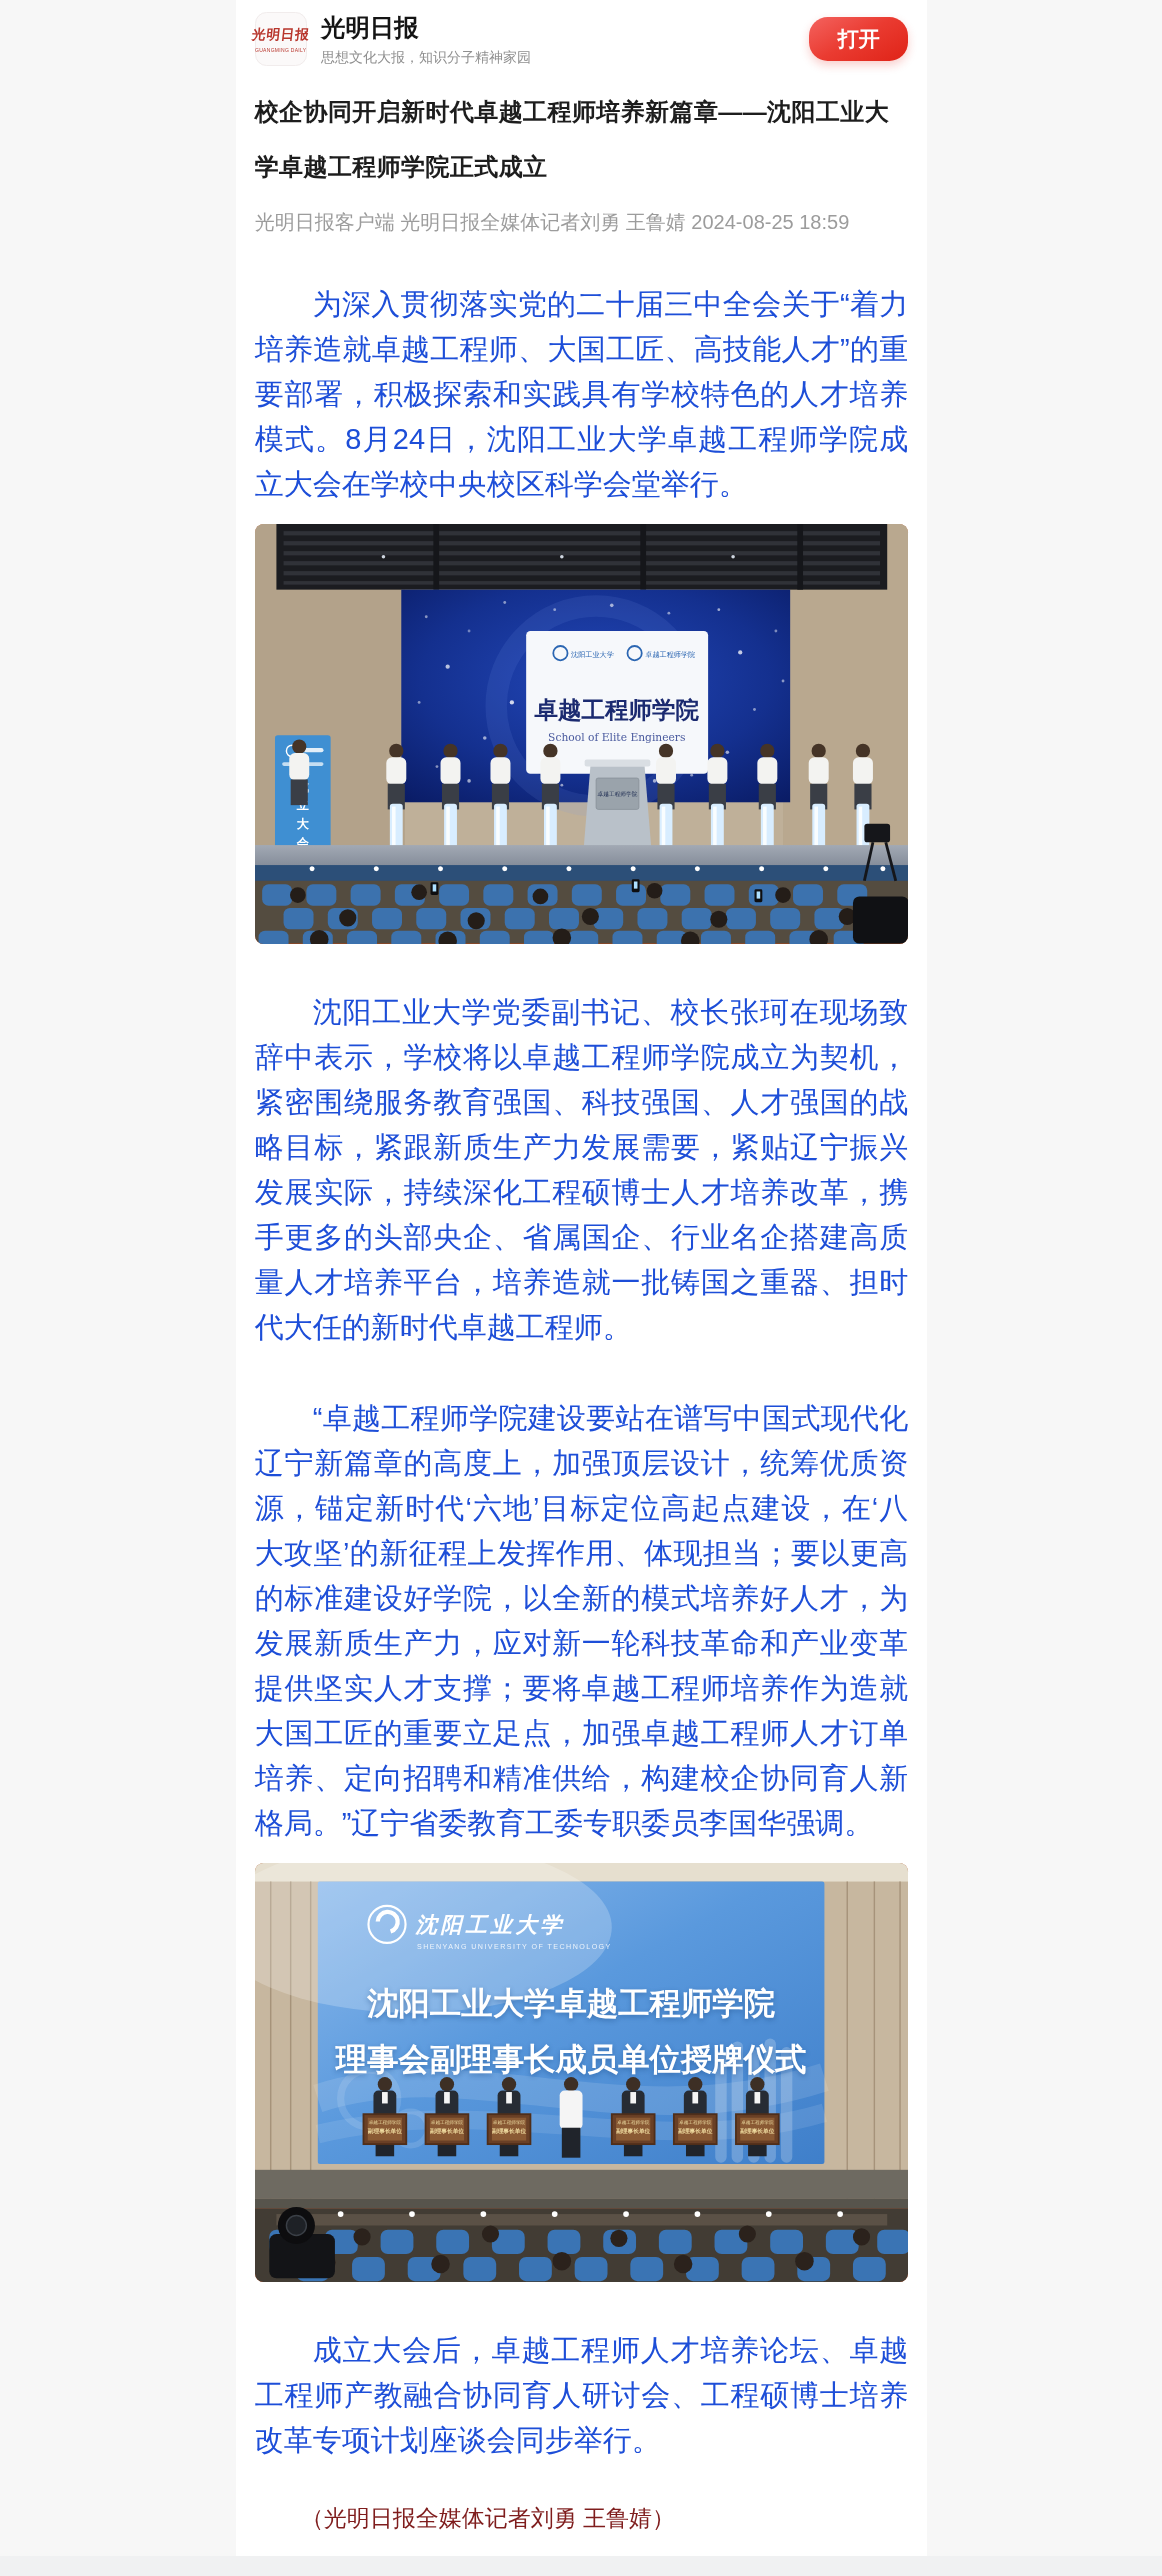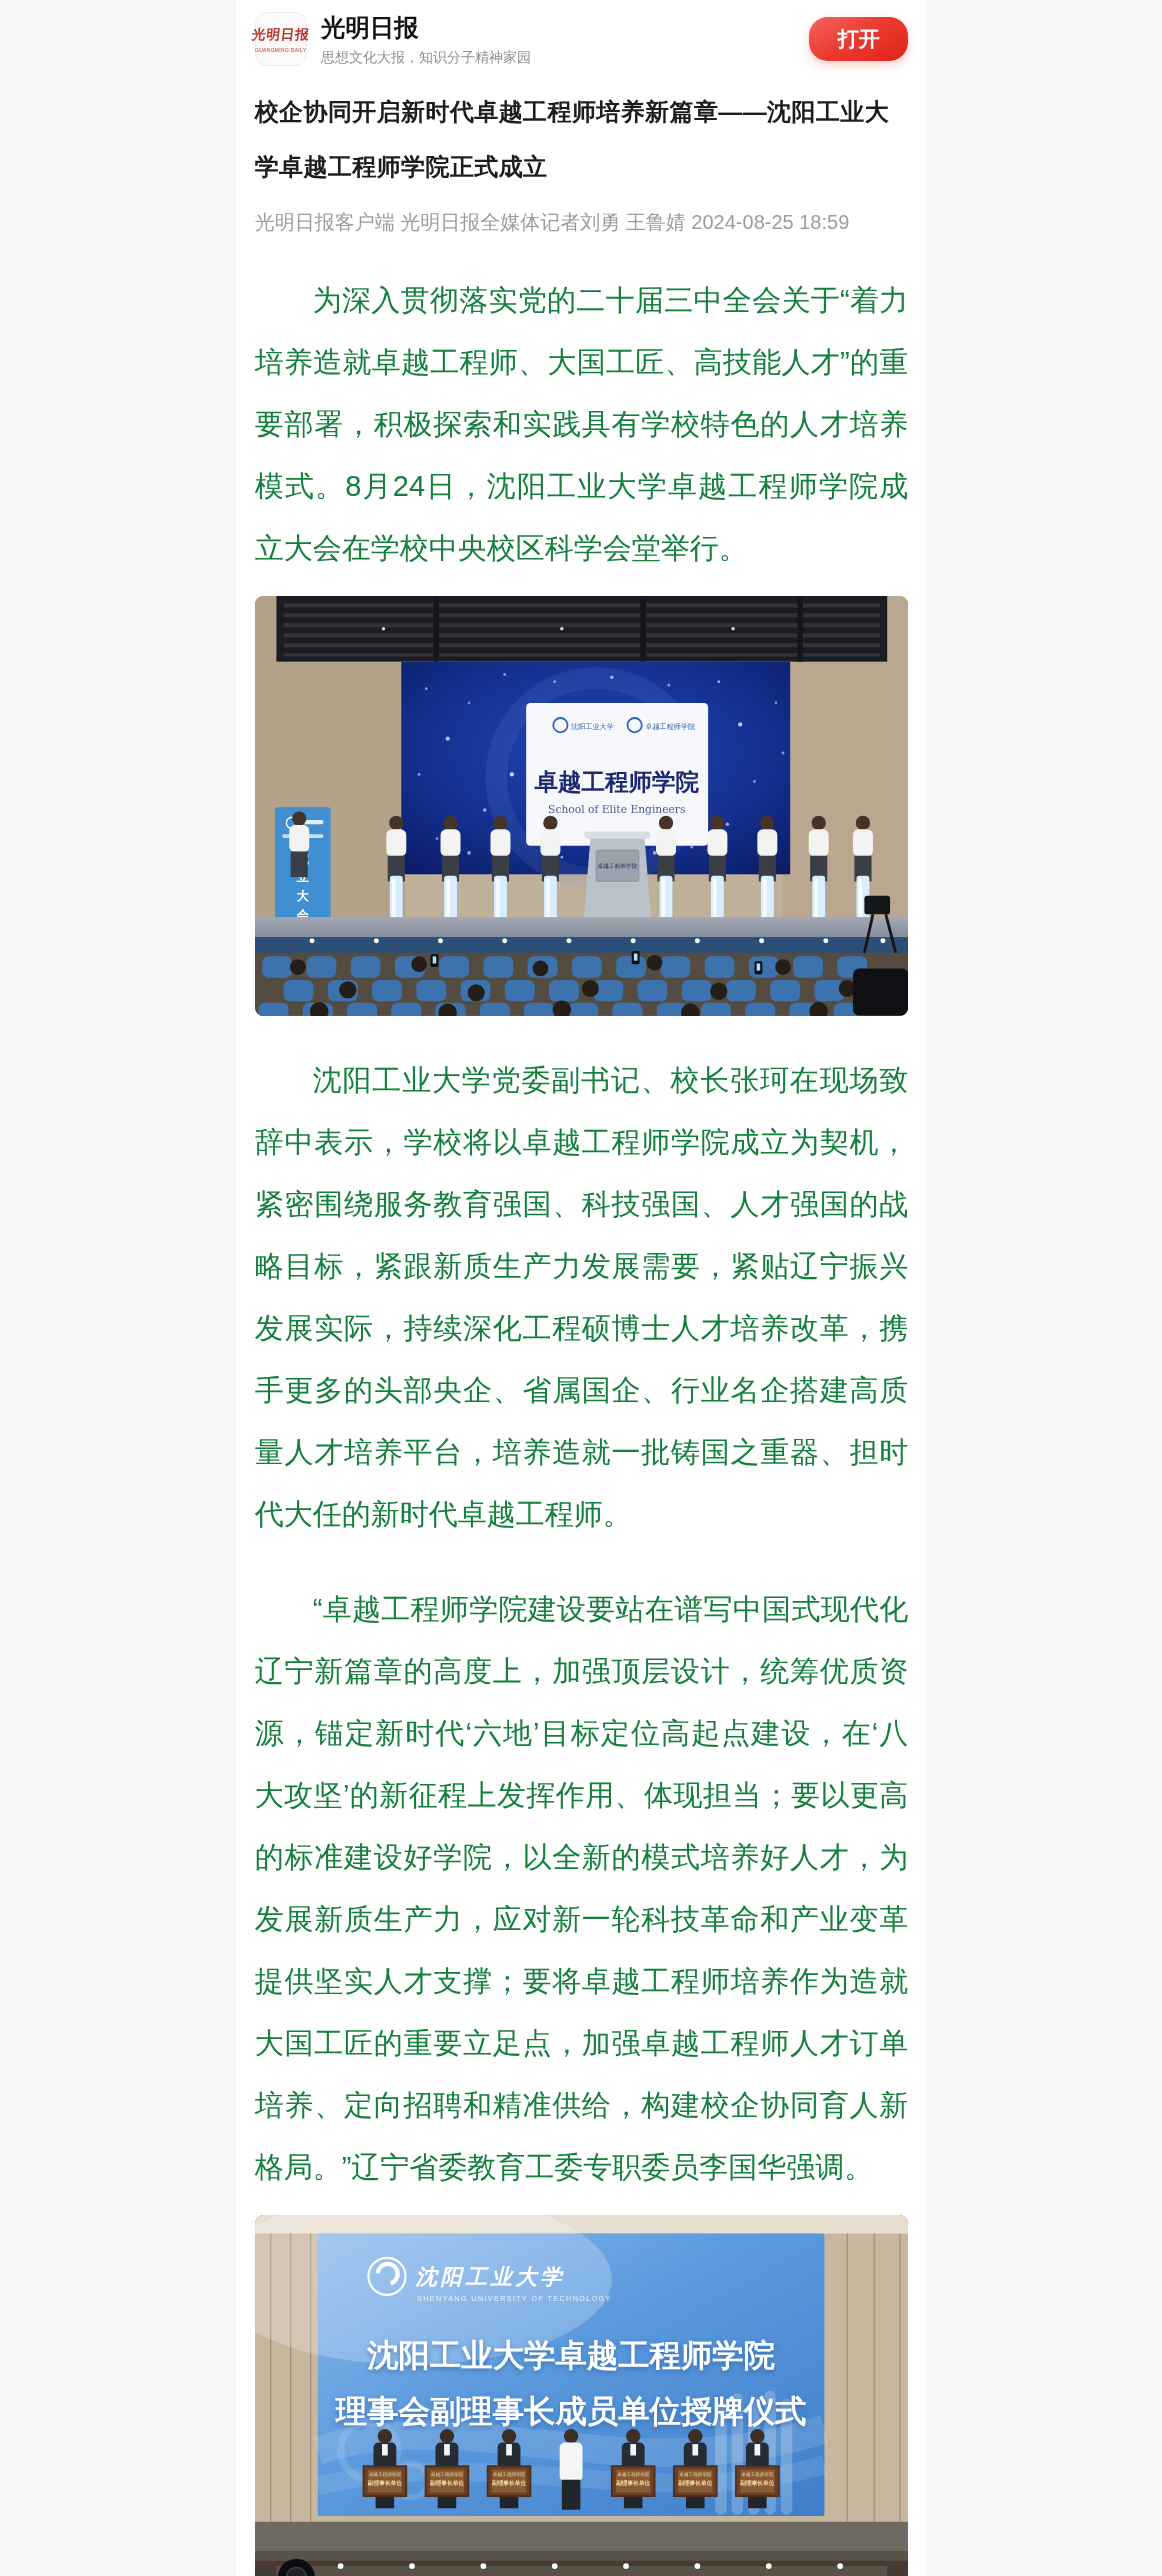--- a/index.html
+++ b/index.html
@@ -52,23 +52,23 @@
   }
   
   .title {
     margin: 17px 0 0;
     font-size: 24px; line-height: 55px;
     font-weight: 700; color: #1d1d1d;
     letter-spacing: 0.4px;
   }
   .meta { margin-top: 15px; font-size: 20px; color: #9c9c9c; }
   .body-p {
-    margin: 33px 0 0;
-    font-size: 29px; line-height: 62px;
-    color: #15803d;
+    margin: 46px 0 0;
+    font-size: 29px; line-height: 45px;
+    color: #1d4ed8;
     text-align: justify;
     text-indent: 2em;
   }
   .credit { margin: 33px 0 8.6px; font-size: 23px; line-height: 45px; color: #7f1d1d; text-indent: 2em; }
   figure.photo {
     margin: 17px 0 0;
     border-radius: 8.6px;
     overflow: hidden;
     line-height: 0;
     background: #c2410c;
@@ -501,20 +501,21 @@
       </g>
 
       <g>
         <rect x="20" y="520" width="92" height="62" rx="10" fill="#131417"></rect>
         <circle cx="58" cy="508" r="26" fill="#0d0d0f"></circle>
         <circle cx="58" cy="508" r="14" fill="#1e2126" stroke="#3a3f46" stroke-width="2"></circle>
       </g>
     </svg>
   </figure>
 
+  <p class="body-p">成立大会后，卓越工程师人才培养论坛、卓越工程师产教融合协同育人研讨会、工程硕博士培养改革专项计划座谈会同步举行。</p>
   <p class="credit">（光明日报全媒体记者刘勇 王鲁婧）</p>
 
 </div>
 
 <div class="site-footer">
   
 </div>
 
 
 </body></html>

